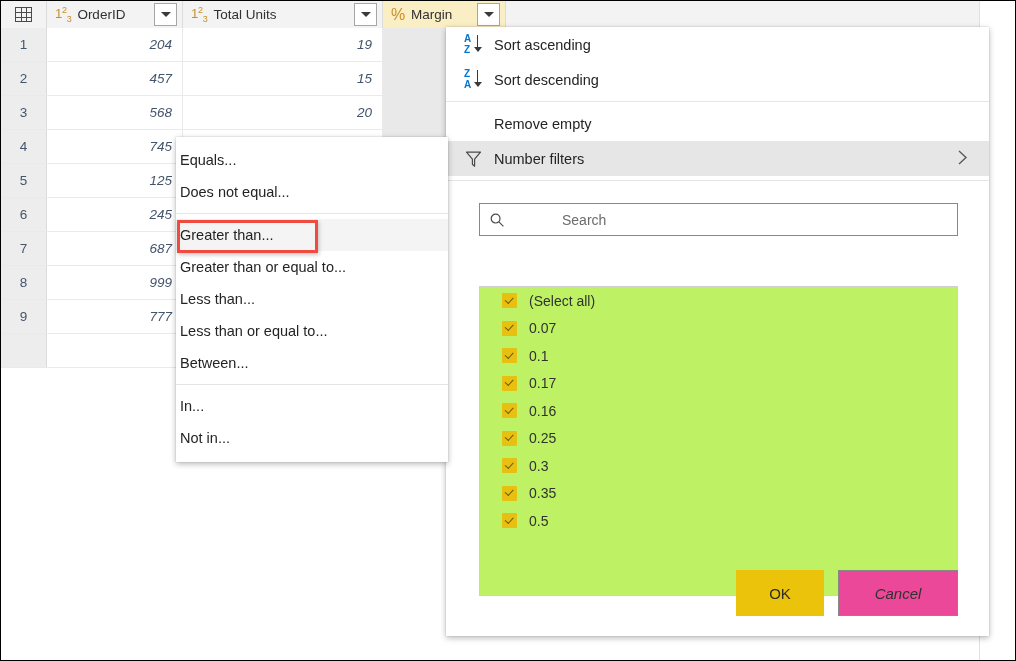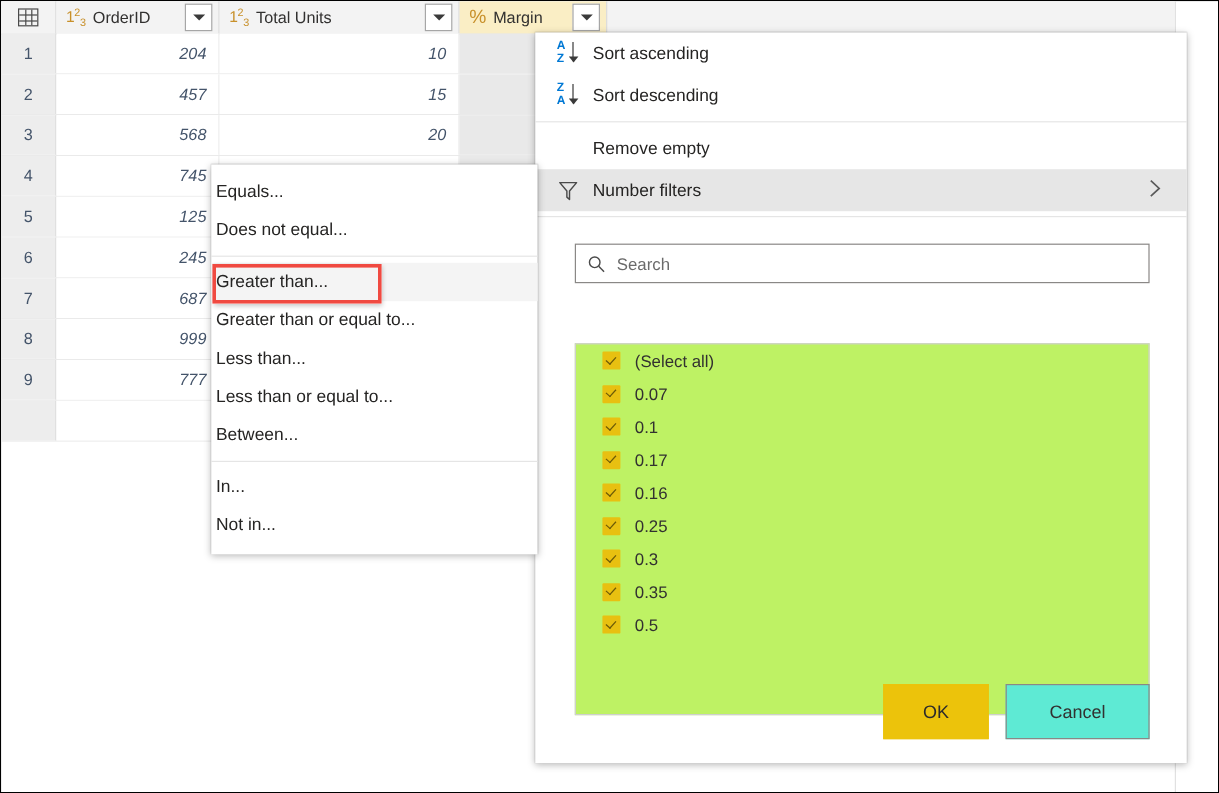--- a/index.html
+++ b/index.html
@@ -261,20 +261,21 @@
     position: absolute;
     left: 33px;
     top: 176px;
     width: 479px;
     height: 33px;
     border: 1px solid #8a8886;
     background: #ffffff;
     display: flex;
     align-items: center;
     box-sizing: border-box;
+    gap: 48px;
   }
   .search-ico {
     width: 34px;
     flex: 0 0 auto;
     display: flex;
     align-items: center;
     justify-content: center;
   }
   .search-ph {
     font-size: 14px;
@@ -345,24 +346,25 @@
     cursor: pointer;
     box-sizing: border-box;
   }
   .btn-ok {
     background: #ecc30b;
     color: #2b2b2b;
     border: 1px solid #ecc30b;
     margin-left: 28px;
   }
   .btn-cancel {
-    background: #5eead4;
+    background: #ec4899;
     color: #323130;
     border: 1px solid #8a8886;
     width: 120px;
+    font-style: italic;
   }
 
   
   .submenu {
     position: absolute;
     left: 175px;
     top: 136px;
     width: 272px;
     height: 325px;
     background: #ffffff;
@@ -438,21 +440,21 @@
         <span class="hdr-drop">
           <span class="caret-dn"></span>
         </span>
       </div>
     </div>
 
     <div class="body-rows" id="rows-host">
         <div class="row">
           <div class="gutter">1</div>
           <div class="cell c-order">204</div>
-          <div class="cell c-units">10</div>
+          <div class="cell c-units">19</div>
           <div class="cell c-margin">10.0</div>
           <div class="cell rest"></div>
         </div>
         <div class="row">
           <div class="gutter">2</div>
           <div class="cell c-order">457</div>
           <div class="cell c-units">15</div>
           <div class="cell c-margin">7.0</div>
           <div class="cell rest"></div>
         </div>

